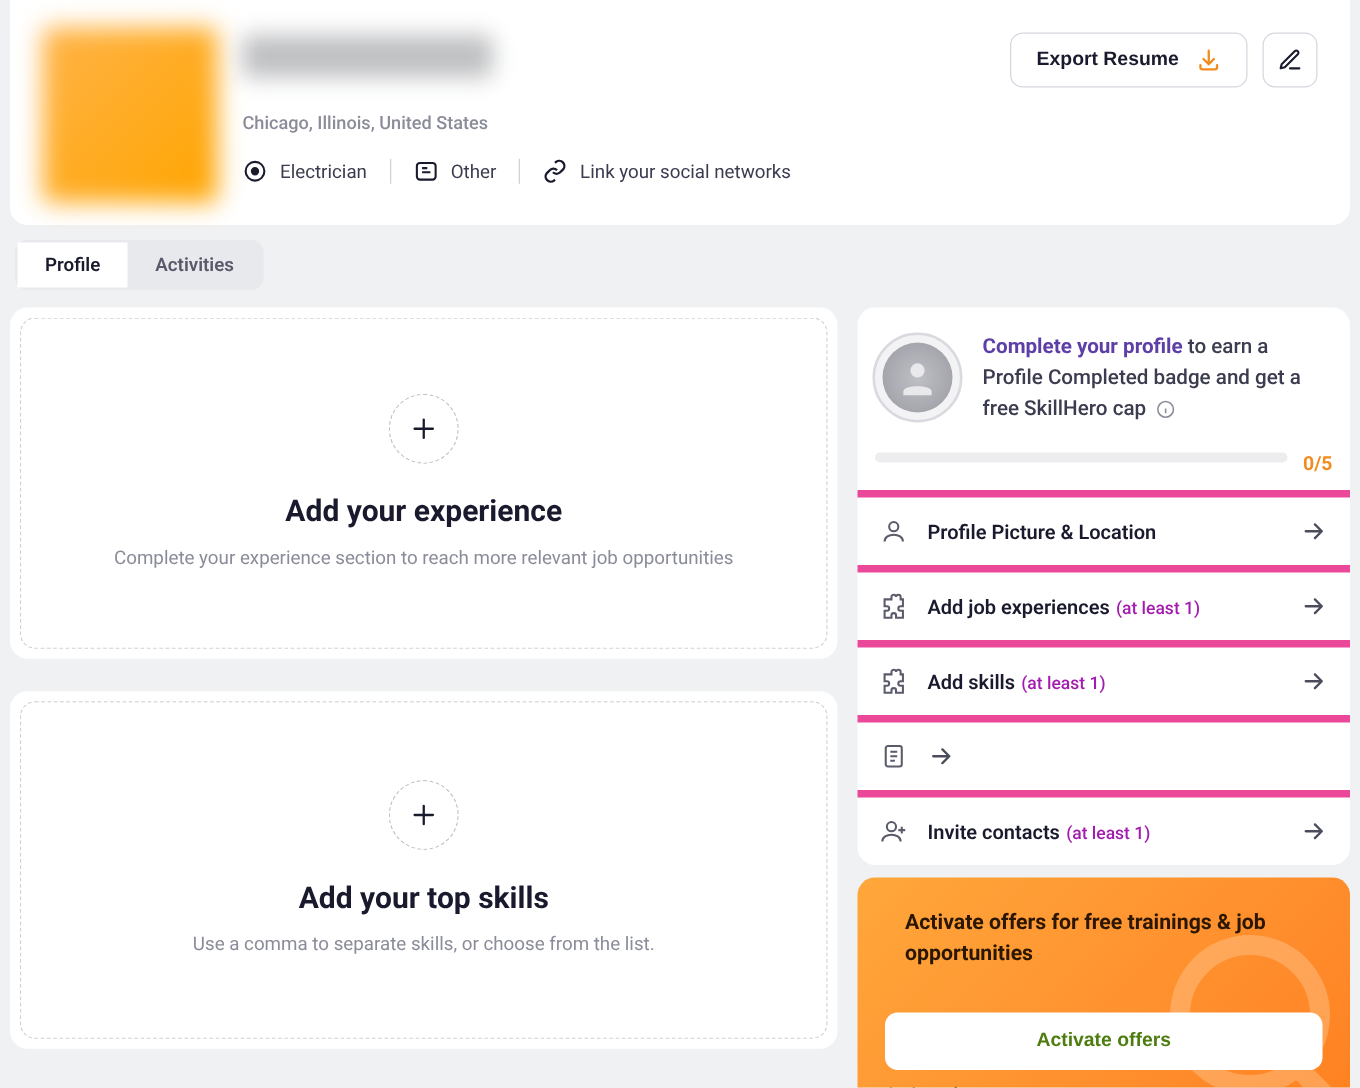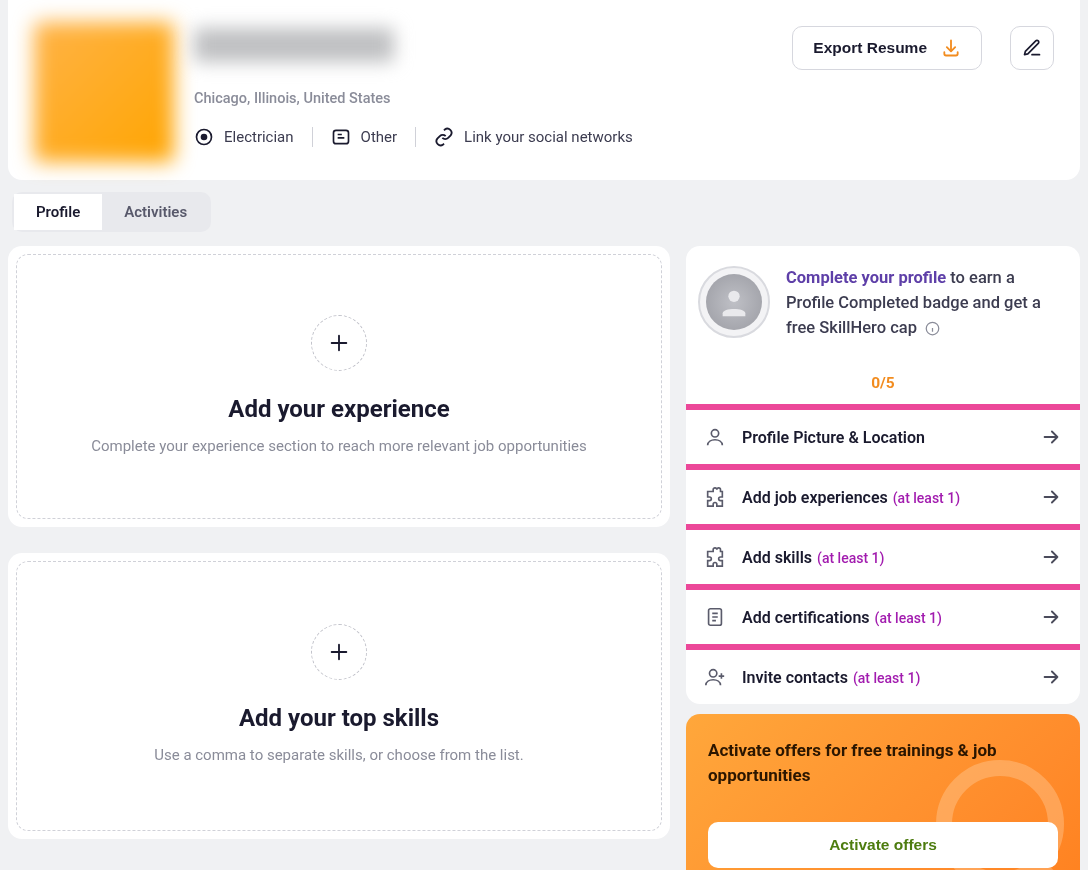--- a/index.html
+++ b/index.html
@@ -50,21 +50,21 @@
     color: #3c3c50;
     font-size: 15px;
   }
   .meta-item { display: flex; align-items: center; gap: 10px; }
   .meta-sep { width:1px; height:20px; background:#d0d1d8; }
   .icon-circle {
     width: 20px; height: 20px; display:flex; align-items:center; justify-content:center;
     color:#1a1a2e;
   }
   .header-actions {
-    display: flex; gap: 28px; align-items: flex-end;
+    display: flex; gap: 12px; align-items: flex-end;
     padding-top: 4px;
   }
   .btn-export {
     display: flex; align-items: center; gap: 14px;
     border: 1px solid #d6d7de;
     background: #fff;
     border-radius: 10px;
     padding: 11px 20px;
     font-size: 15.5px;
     font-weight: 700;
@@ -161,23 +161,22 @@
     color:#fff; font-size:10px;
   }
   .complete-text {
     font-size: 16.5px;
     line-height: 1.5;
     color: #3c3c50;
     font-weight: 500;
   }
   .complete-strong { color: #5e3fa8; font-weight: 700; }
   .progress-wrap {
-    display:flex; align-items:center; gap:12px;
+    display:flex; gap:12px;
     padding: 22px 14px 12px;
-    flex-direction: column;
   }
   .progress-bar {
     flex:1; height: 8px; background:#ededf0; border-radius: 5px;
   }
   .progress-label { color:#f28c1f; font-weight:700; font-size:15.5px; }
   .checklist { }
   .check-item {
     display:flex; align-items:center; gap:16px;
     padding: 16px 18px;
     border-top: 6px solid #ec4899;
@@ -193,21 +192,21 @@
     background: linear-gradient(135deg,#ffa73b 0%, #ff8b2b 70%, #ff801e 100%);
     padding: 24px 22px 18px;
     position: relative;
     overflow: hidden;
   }
   .activate-title {
     font-size: 17px;
     font-weight:700;
     color:#2b1600;
     line-height:1.45;
-    position:relative; z-index:2;
+    position:relative; z-index:2;margin-left:16px;
   }
   .btn-activate {
     margin-top: 34px;
     width: 100%;
     background:#fff;
     border:none;
     border-radius:10px;
     padding:14px;
     font-size:15.5px;
     font-weight:700;
@@ -399,23 +398,20 @@
                 </svg>
             </span>
           </div>
           <div class="check-item">
             <span class="check-icon">
               <svg width="22" height="22" viewBox="0 0 24 24" fill="none" stroke="currentColor" stroke-width="1.8">
                   <rect x="5" y="3" width="14" height="18" rx="2"></rect>
                   <path d="M9 8h6M9 12h6M9 16h4"></path>
                 </svg>
             </span>
-            <span class="check-label">
-              <span>Add certifications</span><span class="check-hint">(at least 1)</span>
-            </span>
             <span class="arrow">
               <svg width="22" height="22" viewBox="0 0 24 24" fill="none" stroke="currentColor" stroke-width="2" stroke-linecap="round" stroke-linejoin="round">
                   <path d="M5 12h14M13 6l6 6-6 6"></path>
                 </svg>
             </span>
           </div>
           <div class="check-item">
             <span class="check-icon">
               <svg width="22" height="22" viewBox="0 0 24 24" fill="none" stroke="currentColor" stroke-width="1.8">
                   <circle cx="10" cy="8" r="4"></circle>

